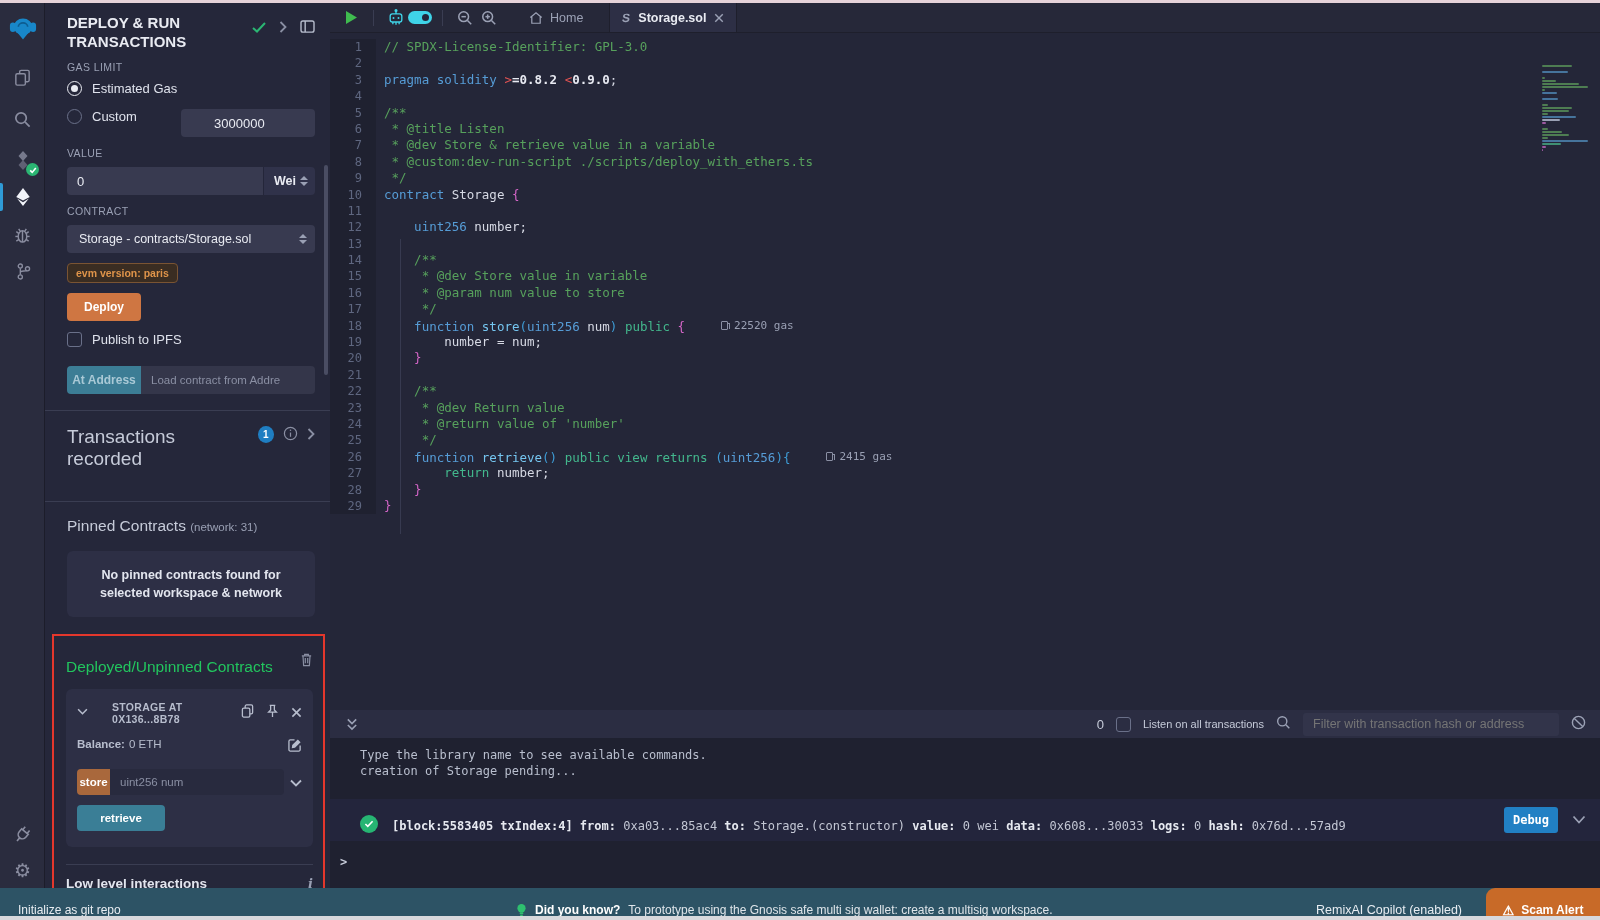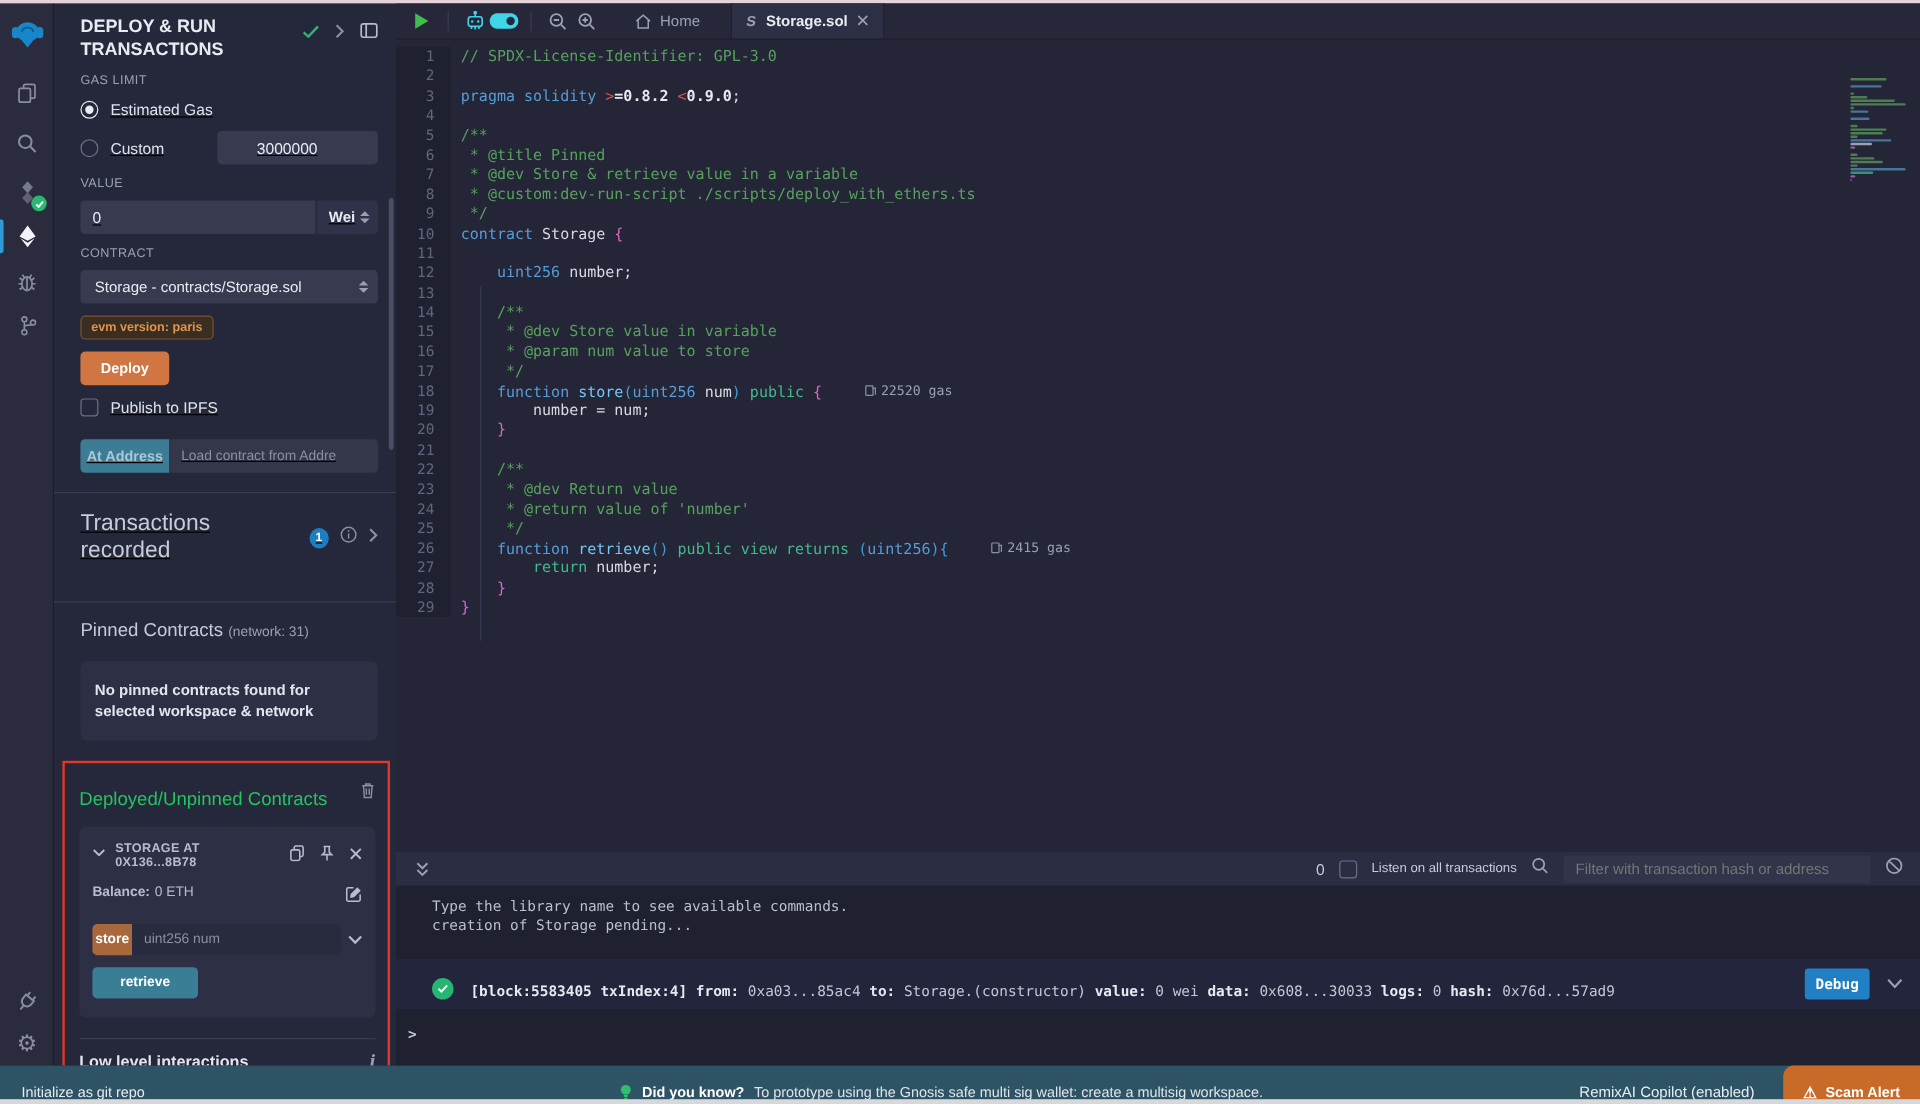--- a/index.html
+++ b/index.html
@@ -18,21 +18,21 @@
   .badge-check { position:absolute; right:6px; bottom:2px; width:13px; height:13px; border-radius:50%; background:#2bb673; display:flex; align-items:center; justify-content:center; }
   .gear-glyph { font-size:19px; color:#8a8da0; line-height:1; }
 
   
   .panel { position:absolute; top:3px; left:45px; width:285px; height:885px; background:#25273a; overflow:hidden; padding:10px 15px 0 22px; }
   .panel-scrollthumb { position:absolute; right:2px; top:162px; width:4px; height:210px; background:#4a4d63; border-radius:2px; }
   .panel-head { display:flex; align-items:flex-start; }
   .ptitle { font-size:15px; font-weight:bold; color:#e9ebf2; line-height:19px; width:160px; }
   .phead-icons { margin-left:auto; display:flex; gap:13px; margin-top:6px; align-items:center; }
   .sec-label { font-size:10.5px; letter-spacing:.4px; color:#9aa0b4; margin-top:10px; }
-  .row { display:flex; align-items:center;text-decoration:underline; }
+  .row { display:flex; align-items:flex-start; }
   .radio { width:15px; height:15px; border-radius:50%; border:1.5px solid #6a7089; position:relative; flex:none; cursor:pointer; }
   .radio.sel { border-color:#e9ebf2; }
   .radio.sel::after { content:''; position:absolute; inset:3px; border-radius:50%; background:#e9ebf2; }
   .radio-label { font-size:13px; color:#dfe2ec; margin-left:10px; }
   .inp { background:#383a50; border:none; border-radius:4px; color:#e9ebf2; font-size:13px; font-family:"Liberation Sans",sans-serif; padding:0 10px; outline:none; }
   .gas-row1 { margin-top:8px; height:20px; }
   .gas-row2 { margin-top:8px; height:28px; }
   .gas-row2 .inp { width:134px; height:28px; margin-left:auto;padding-left:33px; }
   .value-row { margin-top:8px; height:28px; }
   .value-row .inp { flex:1; height:28px; border-radius:4px 0 0 4px; }
@@ -52,26 +52,26 @@
   .ataddr-row { margin-top:19px; height:28px; }
   .btn-ataddr { width:92px; height:28px; background:#3c7d95; border:none; border-radius:4px 0 0 4px; color:#a9c9d6; font-weight:bold; font-size:12px; cursor:pointer; }
   .ataddr-row .inp { flex:1; height:28px; border-radius:0 4px 4px 0; background:#34364a; font-size:11.5px; }
   .inp::placeholder { color:#8a8fa3; }
   .pdivider { border-top:1px solid #3a3d52; margin:16px -15px 0 -22px; }
   .txrec-row { padding:15px 0; gap:9px; }
   .txrec-row .lbl { font-size:19px; color:#c6cbd9; }
   .count-badge { width:17px; height:17px; border-radius:50%; background:#1f7ec2; color:#fff; font-size:10px; font-weight:bold; display:flex; align-items:center; justify-content:center; }
   .pinned-title { margin-top:15px; font-size:15.5px; color:#c6cbd9; }
   .pinned-title .net { font-size:11.5px; color:#9aa0b4; }
-  .pinned-card { margin-top:16px; background:#2d2f45; border-radius:6px; padding:15px 12px; font-size:12.5px; font-weight:bold; color:#e2e5ee; line-height:18px; }
+  .pinned-card { margin-top:16px; background:#2d2f45; border-radius:6px; padding:15px 12px; text-align:center; font-size:12.5px; font-weight:bold; color:#e2e5ee; line-height:18px; }
   .red-wrap { margin:17px -10px 0 -15px; border:2px solid #e4372c; padding:10px 10px 34px 12px; }
   .dep-title-row { display:flex; align-items:center; }
   .dep-title { font-size:15.5px; color:#22c55e;margin-top:12px; }
   .contract-card { margin-top:13px; background:#2d2f45; border-radius:6px; padding:12px 11px 16px; }
-  .cc-head { display:flex; gap:8px; }
+  .cc-head { display:flex; gap:24px; }
   .cc-name { font-size:10.5px; font-weight:bold; letter-spacing:.3px; color:#b7bdcd; }
   .cc-icons { margin-left:auto; display:flex; gap:12px; align-items:center; }
   .bal-row { margin-top:13px; display:flex; align-items:flex-start; }
   .bal-row .b { font-size:11.5px; font-weight:bold; color:#b7bdcd; }
   .bal-row .v { font-size:11.5px; color:#b7bdcd; margin-left:4px; }
   .bal-row .edit { margin-left:auto; }
   .fn-row { margin-top:13px; display:flex; align-items:center; height:26px; }
   .btn-store { width:88px; height:26px; background:#a9683c; border:none; border-radius:4px 0 0 4px; color:#fff; font-weight:bold; font-size:11.5px; cursor:pointer; }
   .fn-row .inp { flex:1; height:26px; border-radius:0 4px 4px 0; background:#282a3e; font-size:11.5px; }
   .fn-row .chev { margin-left:6px; }
@@ -418,21 +418,21 @@
             </svg></span>
       </span>
     </div>
     <div class="codewrap">
       <div>
           <div class="cline"><span class="ln">1</span><span class="ctext"><span class="t-com">// SPDX-License-Identifier: GPL-3.0</span></span></div>
           <div class="cline"><span class="ln">2</span><span class="ctext"></span></div>
           <div class="cline"><span class="ln">3</span><span class="ctext"><span class="t-kw">pragma solidity </span><span class="t-op">&gt;</span><span class="t-num">=0.8.2 </span><span class="t-op">&lt;</span><span class="t-num">0.9.0</span><span class="t-txt">;</span></span></div>
           <div class="cline"><span class="ln">4</span><span class="ctext"></span></div>
           <div class="cline"><span class="ln">5</span><span class="ctext"><span class="t-com">/**</span></span></div>
-          <div class="cline"><span class="ln">6</span><span class="ctext"><span class="t-com"> * @title Pinned</span></span></div>
+          <div class="cline"><span class="ln">6</span><span class="ctext"><span class="t-com"> * @title Listen</span></span></div>
           <div class="cline"><span class="ln">7</span><span class="ctext"><span class="t-com"> * @dev Store &amp; retrieve value in a variable</span></span></div>
           <div class="cline"><span class="ln">8</span><span class="ctext"><span class="t-com"> * @custom:dev-run-script ./scripts/deploy_with_ethers.ts</span></span></div>
           <div class="cline"><span class="ln">9</span><span class="ctext"><span class="t-com"> */</span></span></div>
           <div class="cline"><span class="ln">10</span><span class="ctext"><span class="t-kw">contract </span><span class="t-txt">Storage </span><span class="t-br1">{</span></span></div>
           <div class="cline"><span class="ln">11</span><span class="ctext"></span></div>
           <div class="cline"><span class="ln">12</span><span class="ctext"><span class="t-txt">    </span><span class="t-kw">uint256</span><span class="t-txt"> number;</span></span></div>
           <div class="cline"><span class="ln">13</span><span class="ctext"></span></div>
           <div class="cline"><span class="ln">14</span><span class="ctext"><span class="t-com">    /**</span></span></div>
           <div class="cline"><span class="ln">15</span><span class="ctext"><span class="t-com">     * @dev Store value in variable</span></span></div>
           <div class="cline"><span class="ln">16</span><span class="ctext"><span class="t-com">     * @param num value to store</span></span></div>

